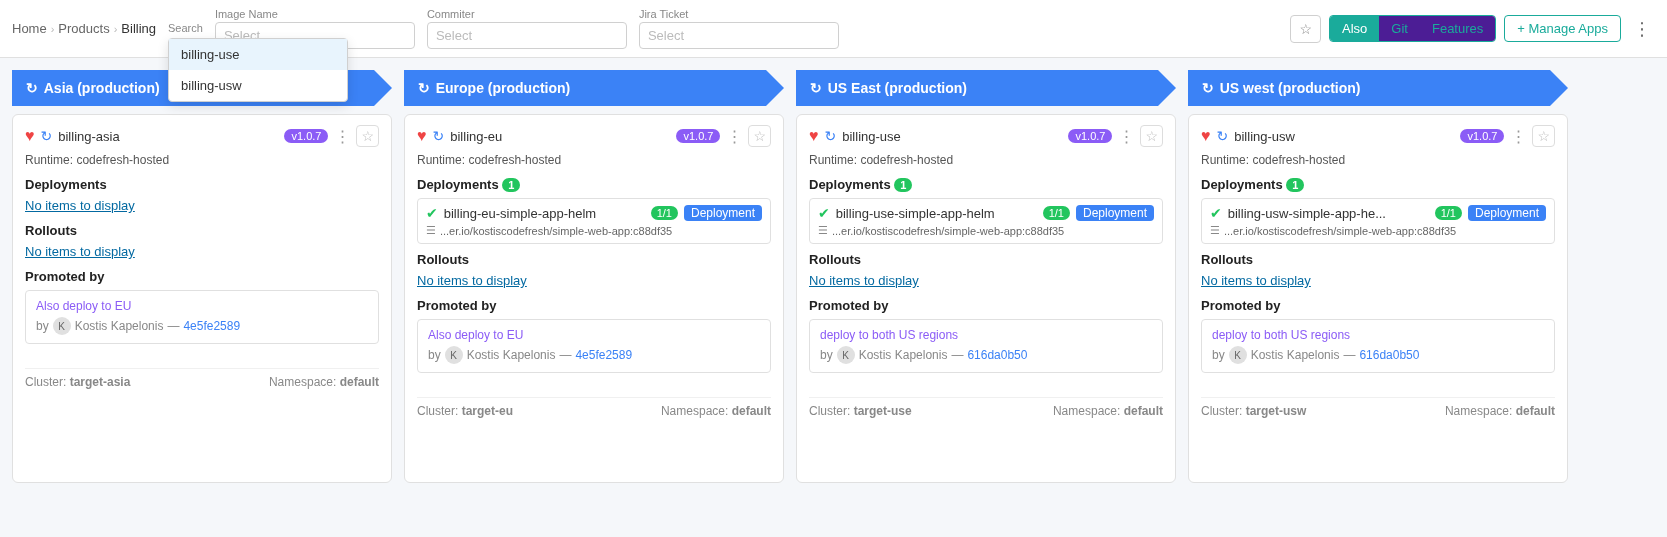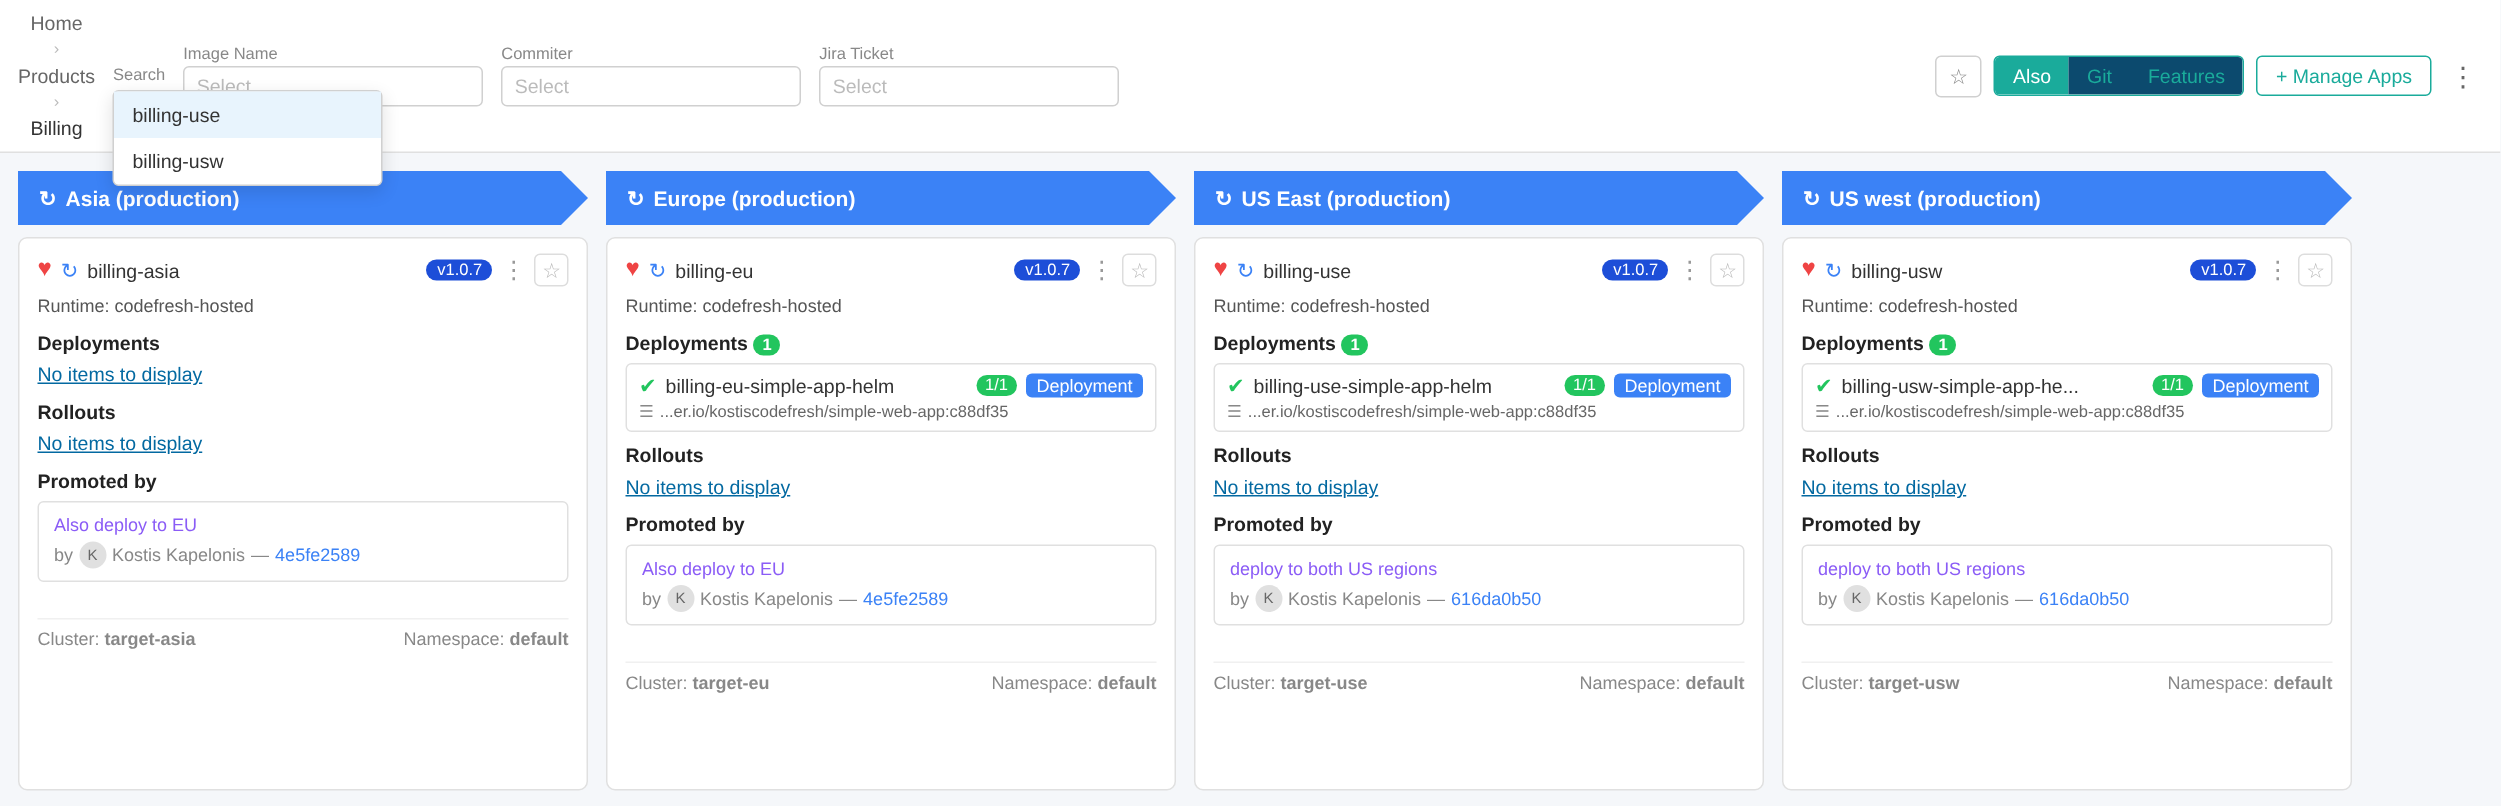--- a/index.html
+++ b/index.html
@@ -3,34 +3,34 @@
   <meta charset="utf-8">
   <style>
     * { box-sizing: border-box; margin: 0; padding: 0; }
     body { font-family: -apple-system, BlinkMacSystemFont, 'Segoe UI', sans-serif; font-size: 13px; background: #f5f7fa; color: #333; overflow: hidden; }
 
     
     .toolbar {
       display: flex; align-items: center; padding: 8px 12px; background: #fff;
       border-bottom: 1px solid #e0e0e0; gap: 12px; position: relative;
     }
-    .breadcrumb { display: flex; align-items: center; gap: 4px; font-size: 13px; color: #666; flex-shrink: 0; flex-direction: column; }
+    .breadcrumb { display: flex; align-items: center; gap: 4px; font-size: 13px; color: #666; flex-shrink: 0; }
     .breadcrumb a { color: #666; text-decoration: none; }
     .breadcrumb .sep { color: #bbb; font-size: 11px; }
     .breadcrumb .current { color: #333; font-weight: 500; }
 
     .search-group { display: flex; flex-direction: column; position: relative; }
     .search-group label, .filter-group label { font-size: 11px; color: #888; margin-bottom: 2px; }
     .search-input { border: 1px solid #2db7f5; border-radius: 4px; padding: 5px 8px; font-size: 13px; outline: none; width: 180px; }
     .filter-select { border: 1px solid #d0d0d0; border-radius: 4px; padding: 5px 8px; font-size: 13px; color: #bbb; width: 200px; background: #fff; cursor: pointer; }
 
     .toolbar-right { margin-left: auto; display: flex; align-items: center; gap: 8px; }
     .star-btn { background: none; border: 1px solid #d0d0d0; border-radius: 4px; padding: 5px 8px; cursor: pointer; color: #888; font-size: 14px; }
     .tab-group { display: flex; border: 1px solid #1aab9b; border-radius: 4px; overflow: hidden; }
-    .tab-btn { padding: 5px 12px; font-size: 13px; cursor: pointer; border: none; background: #0c4a6e; color: #1aab9b; font-weight: 500; }
+    .tab-btn { padding: 5px 12px; font-size: 13px; cursor: pointer; border: none; background: #4c1d95; color: #1aab9b; font-weight: 500; }
     .tab-btn.active { background: #1aab9b; color: #fff; }
     .manage-apps-btn { border: 1px solid #1aab9b; color: #1aab9b; background: #fff; border-radius: 4px; padding: 5px 12px; cursor: pointer; font-size: 13px; font-weight: 500; display: flex; align-items: center; gap: 4px; }
     .more-btn { background: none; border: none; cursor: pointer; color: #666; font-size: 18px; padding: 2px 4px; }
 
     
     .autocomplete {
       position: absolute; top: 100%; left: 0; width: 180px; background: #fff;
       border: 1px solid #d0d0d0; border-radius: 4px; box-shadow: 0 4px 12px rgba(0,0,0,0.12);
       z-index: 100; margin-top: 2px;
     }
@@ -48,21 +48,21 @@
       margin-bottom: 8px; gap: 6px;
     }
     .pipeline-header.blue { background: #3b82f6; }
 
     .pipeline-card { background: #fff; border-radius: 6px; border: 1px solid #e0e0e0; padding: 10px 12px; flex: 1; overflow-y: auto; }
 
     .app-row { display: flex; align-items: center; gap: 6px; margin-bottom: 6px; }
     .heart-btn { color: #ef4444; font-size: 16px; cursor: pointer; background: none; border: none; }
     .sync-icon { color: #3b82f6; font-size: 14px; }
     .app-name { font-size: 13px; font-weight: 500; color: #333; flex: 1; }
-    .version-badge { background: #1d4ed8; color: #fff; font-size: 11px; border-radius: 10px; padding: 1px 7px; }
+    .version-badge { background: #8b5cf6; color: #fff; font-size: 11px; border-radius: 10px; padding: 1px 7px; }
     .more-icon { color: #999; cursor: pointer; font-size: 16px; }
     .star-app { color: #bbb; cursor: pointer; font-size: 14px; border: 1px solid #ddd; border-radius: 4px; padding: 2px 4px; }
 
     .runtime-row { font-size: 12px; color: #888; margin-bottom: 10px; }
     .runtime-row span { color: #555; }
 
     .section-title { font-weight: 700; font-size: 13px; margin-bottom: 6px; color: #222; }
     .no-items { color: #0369a1; font-size: 13px; margin-bottom: 10px; text-decoration: underline; }
 
     .deployment-item { border: 1px solid #e0e0e0; border-radius: 4px; padding: 6px 8px; margin-bottom: 4px; }

